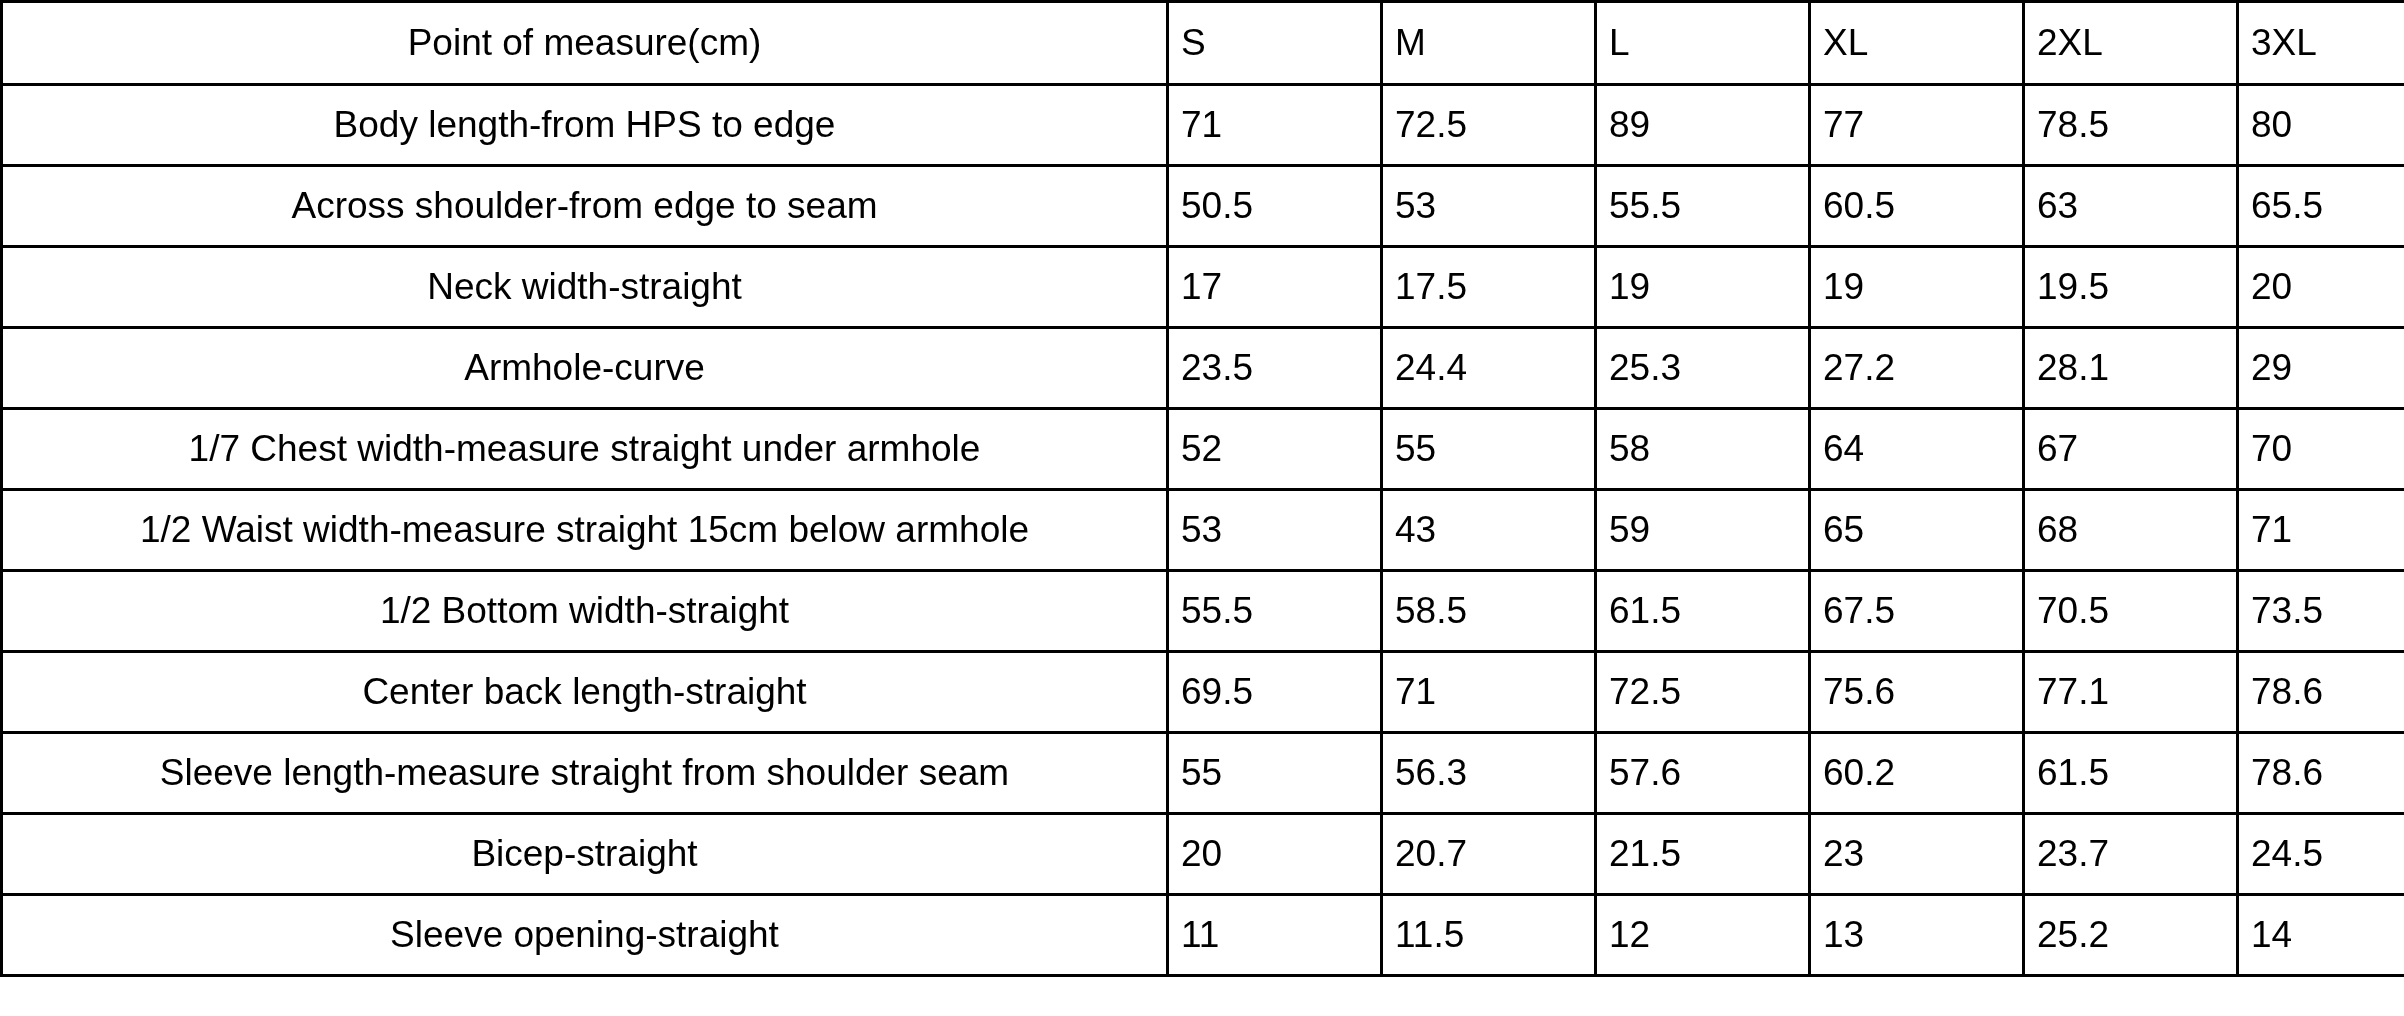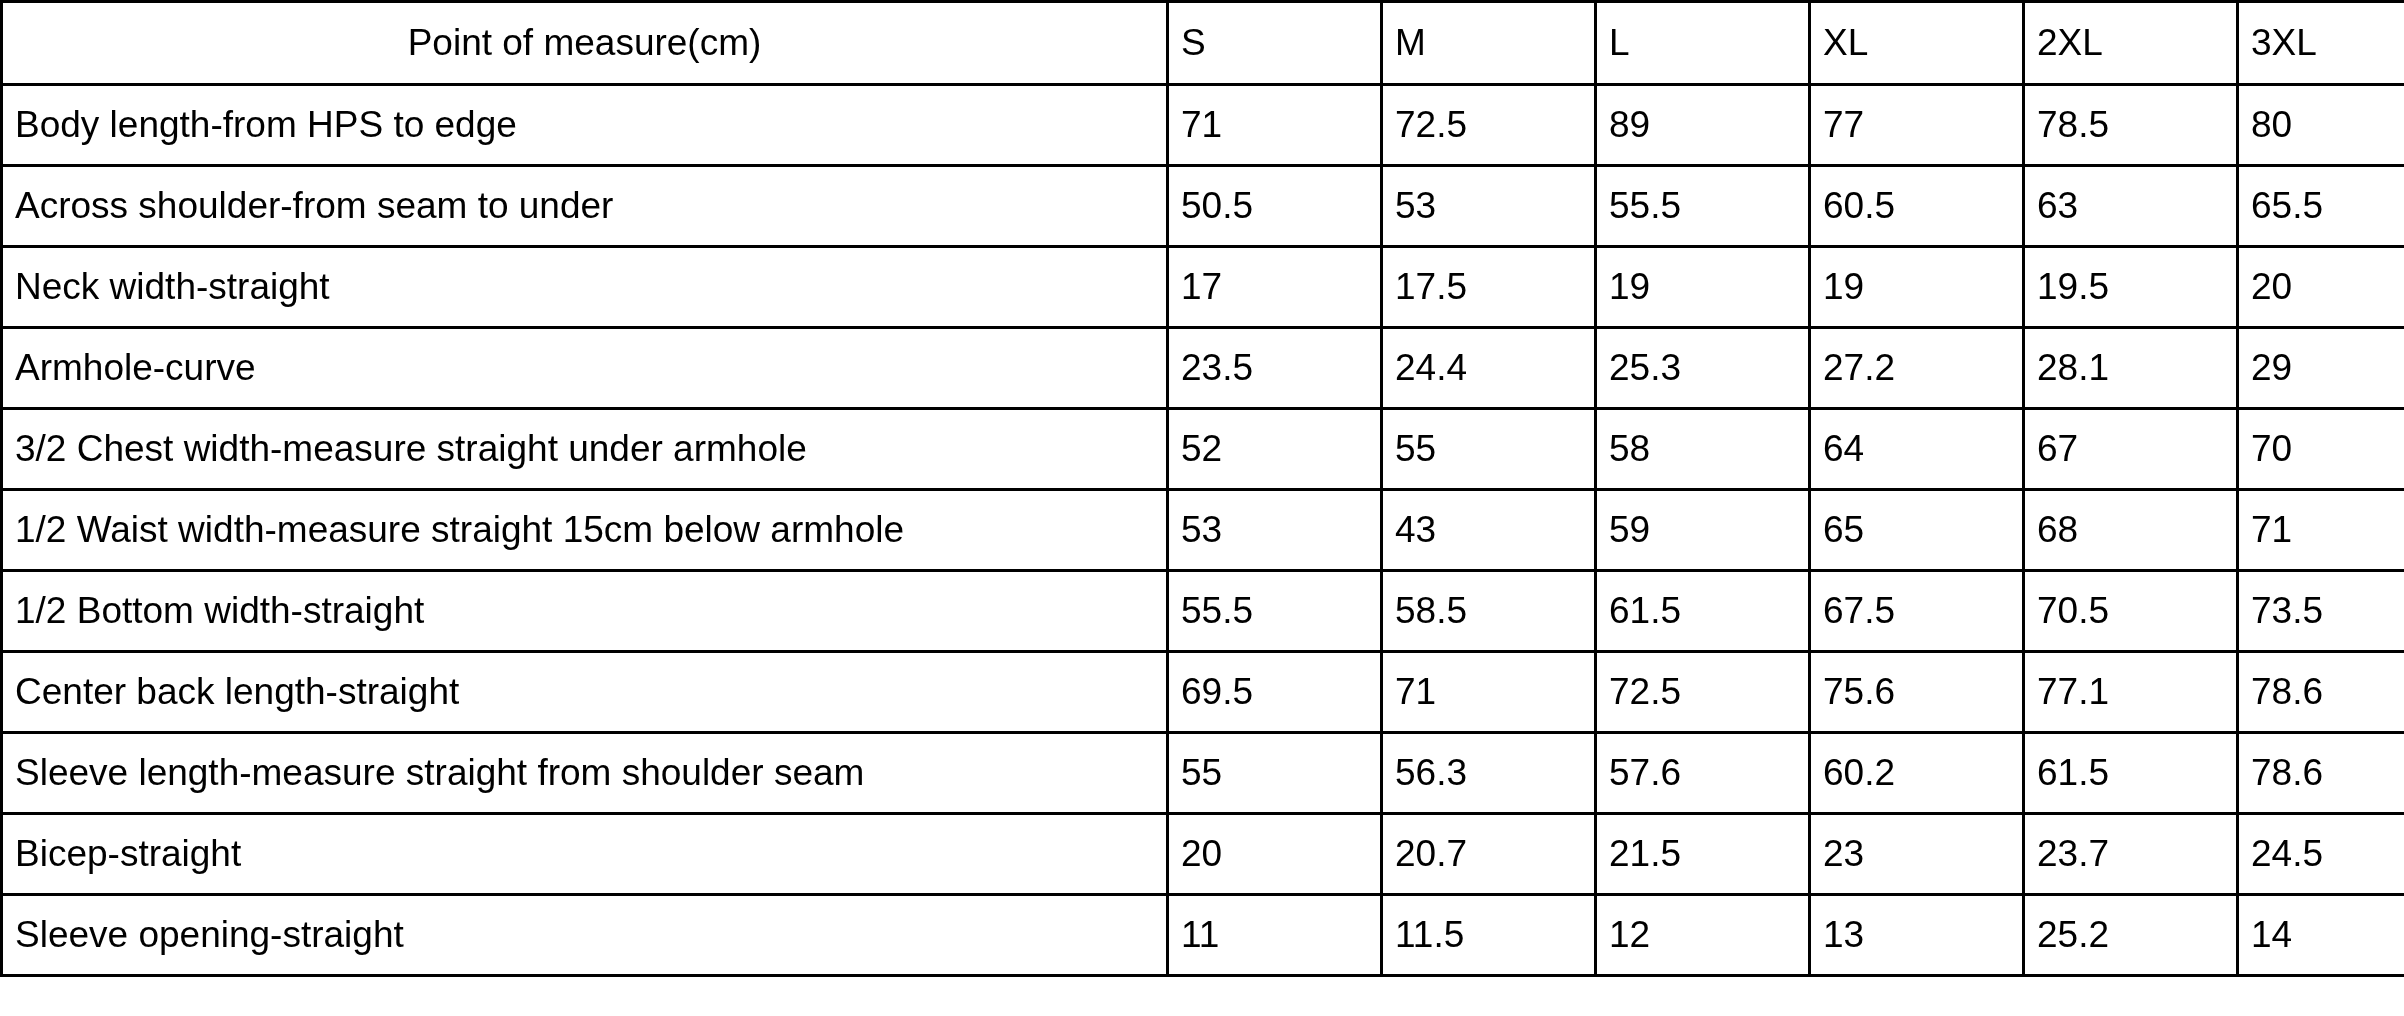--- a/index.html
+++ b/index.html
@@ -44,21 +44,21 @@
   table.size-table tr.data-row td {
     height: 78px;
   }
   td.label-head {
     text-align: center;
   }
   td.size-head {
     text-align: left;
   }
   td.row-label {
-    text-align: left;
+    text-align: center;
   }
   td.value {
     text-align: left;
   }
 </style>
 </head>
 <body>
 
 <div class="sheet">
   <table class="size-table">
@@ -86,21 +86,21 @@
         <td class="row-label">Body  length-from HPS to edge</td>
         <td class="value">71</td>
         <td class="value">72.5</td>
         <td class="value">89</td>
         <td class="value">77</td>
         <td class="value">78.5</td>
         <td class="value">80</td>
       </tr>
 
       <tr class="data-row">
-        <td class="row-label">Across shoulder-from seam to under</td>
+        <td class="row-label">Across shoulder-from edge to seam</td>
         <td class="value">50.5</td>
         <td class="value">53</td>
         <td class="value">55.5</td>
         <td class="value">60.5</td>
         <td class="value">63</td>
         <td class="value">65.5</td>
       </tr>
 
       <tr class="data-row">
         <td class="row-label">Neck width-straight</td>
@@ -116,21 +116,21 @@
         <td class="row-label">Armhole-curve</td>
         <td class="value">23.5</td>
         <td class="value">24.4</td>
         <td class="value">25.3</td>
         <td class="value">27.2</td>
         <td class="value">28.1</td>
         <td class="value">29</td>
       </tr>
 
       <tr class="data-row">
-        <td class="row-label">3/2 Chest width-measure straight under armhole</td>
+        <td class="row-label">1/7 Chest width-measure straight under armhole</td>
         <td class="value">52</td>
         <td class="value">55</td>
         <td class="value">58</td>
         <td class="value">64</td>
         <td class="value">67</td>
         <td class="value">70</td>
       </tr>
 
       <tr class="data-row">
         <td class="row-label">1/2 Waist width-measure straight 15cm below armhole</td>

